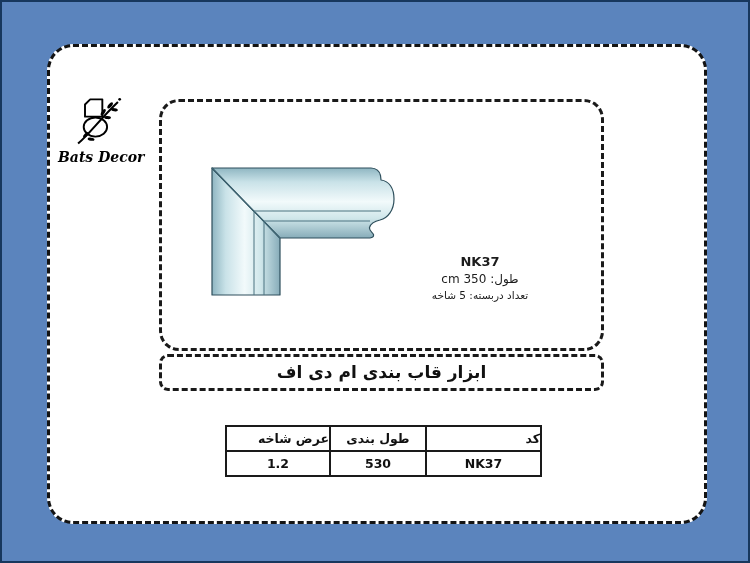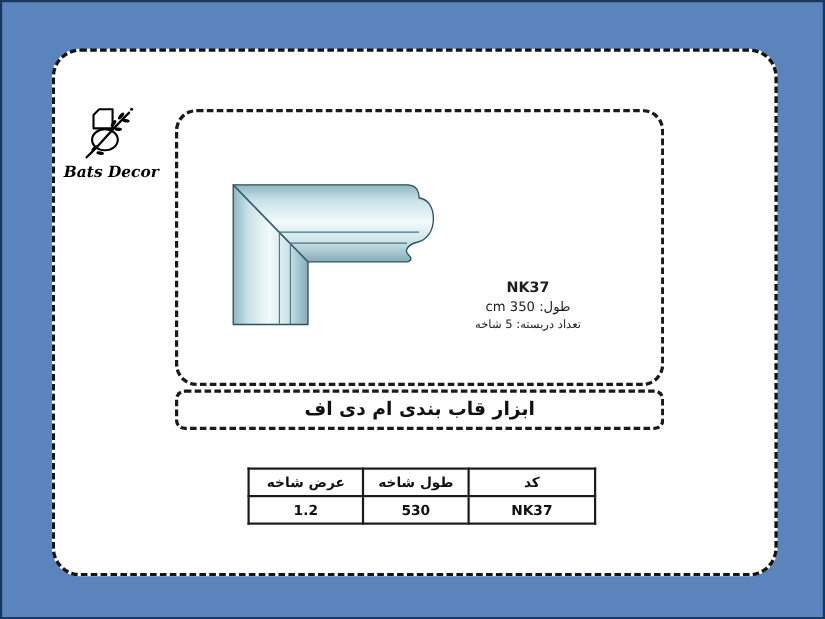--- a/index.html
+++ b/index.html
@@ -45,23 +45,23 @@
   }
   .spec-table{
     position:absolute;left:223px;top:423px;width:317px;
     border-collapse:collapse;direction:rtl;
     font-size:12.5px;font-weight:bold;color:#111;text-align:center;
   }
   .spec-table td,.spec-table th{
     border:2px solid #1a1a1a;padding:0;height:23px;vertical-align:middle;
     font-weight:bold;
   }
-  .col-code{width:113px;}
+  .col-code{width:113px;text-align:right;}
   .col-length{width:94px;}
-  .col-width{width:102px;}
+  .col-width{width:102px;text-align:right;}
   .dim-text{font-size:10px;fill:#333;font-family:"DejaVu Sans",sans-serif;}
 </style>
 </head>
 <body>
 
 <div class="slide">
 
   <div class="card"></div>
 
   <div class="logo">
@@ -125,21 +125,21 @@
   </div>
 
   <div class="title-bar">
     <span class="page-title">ابزار قاب بندی ام دی اف</span>
   </div>
 
   <table class="spec-table">
     <tbody>
       <tr>
         <td class="col-code">کد</td>
-        <td class="col-length">طول شاخه</td>
+        <td class="col-length">طول بندی</td>
         <td class="col-width">عرض شاخه</td>
       </tr>
       <tr>
         <td>NK37</td>
         <td>530</td>
         <td>1.2</td>
       </tr>
     </tbody>
   </table>
 

